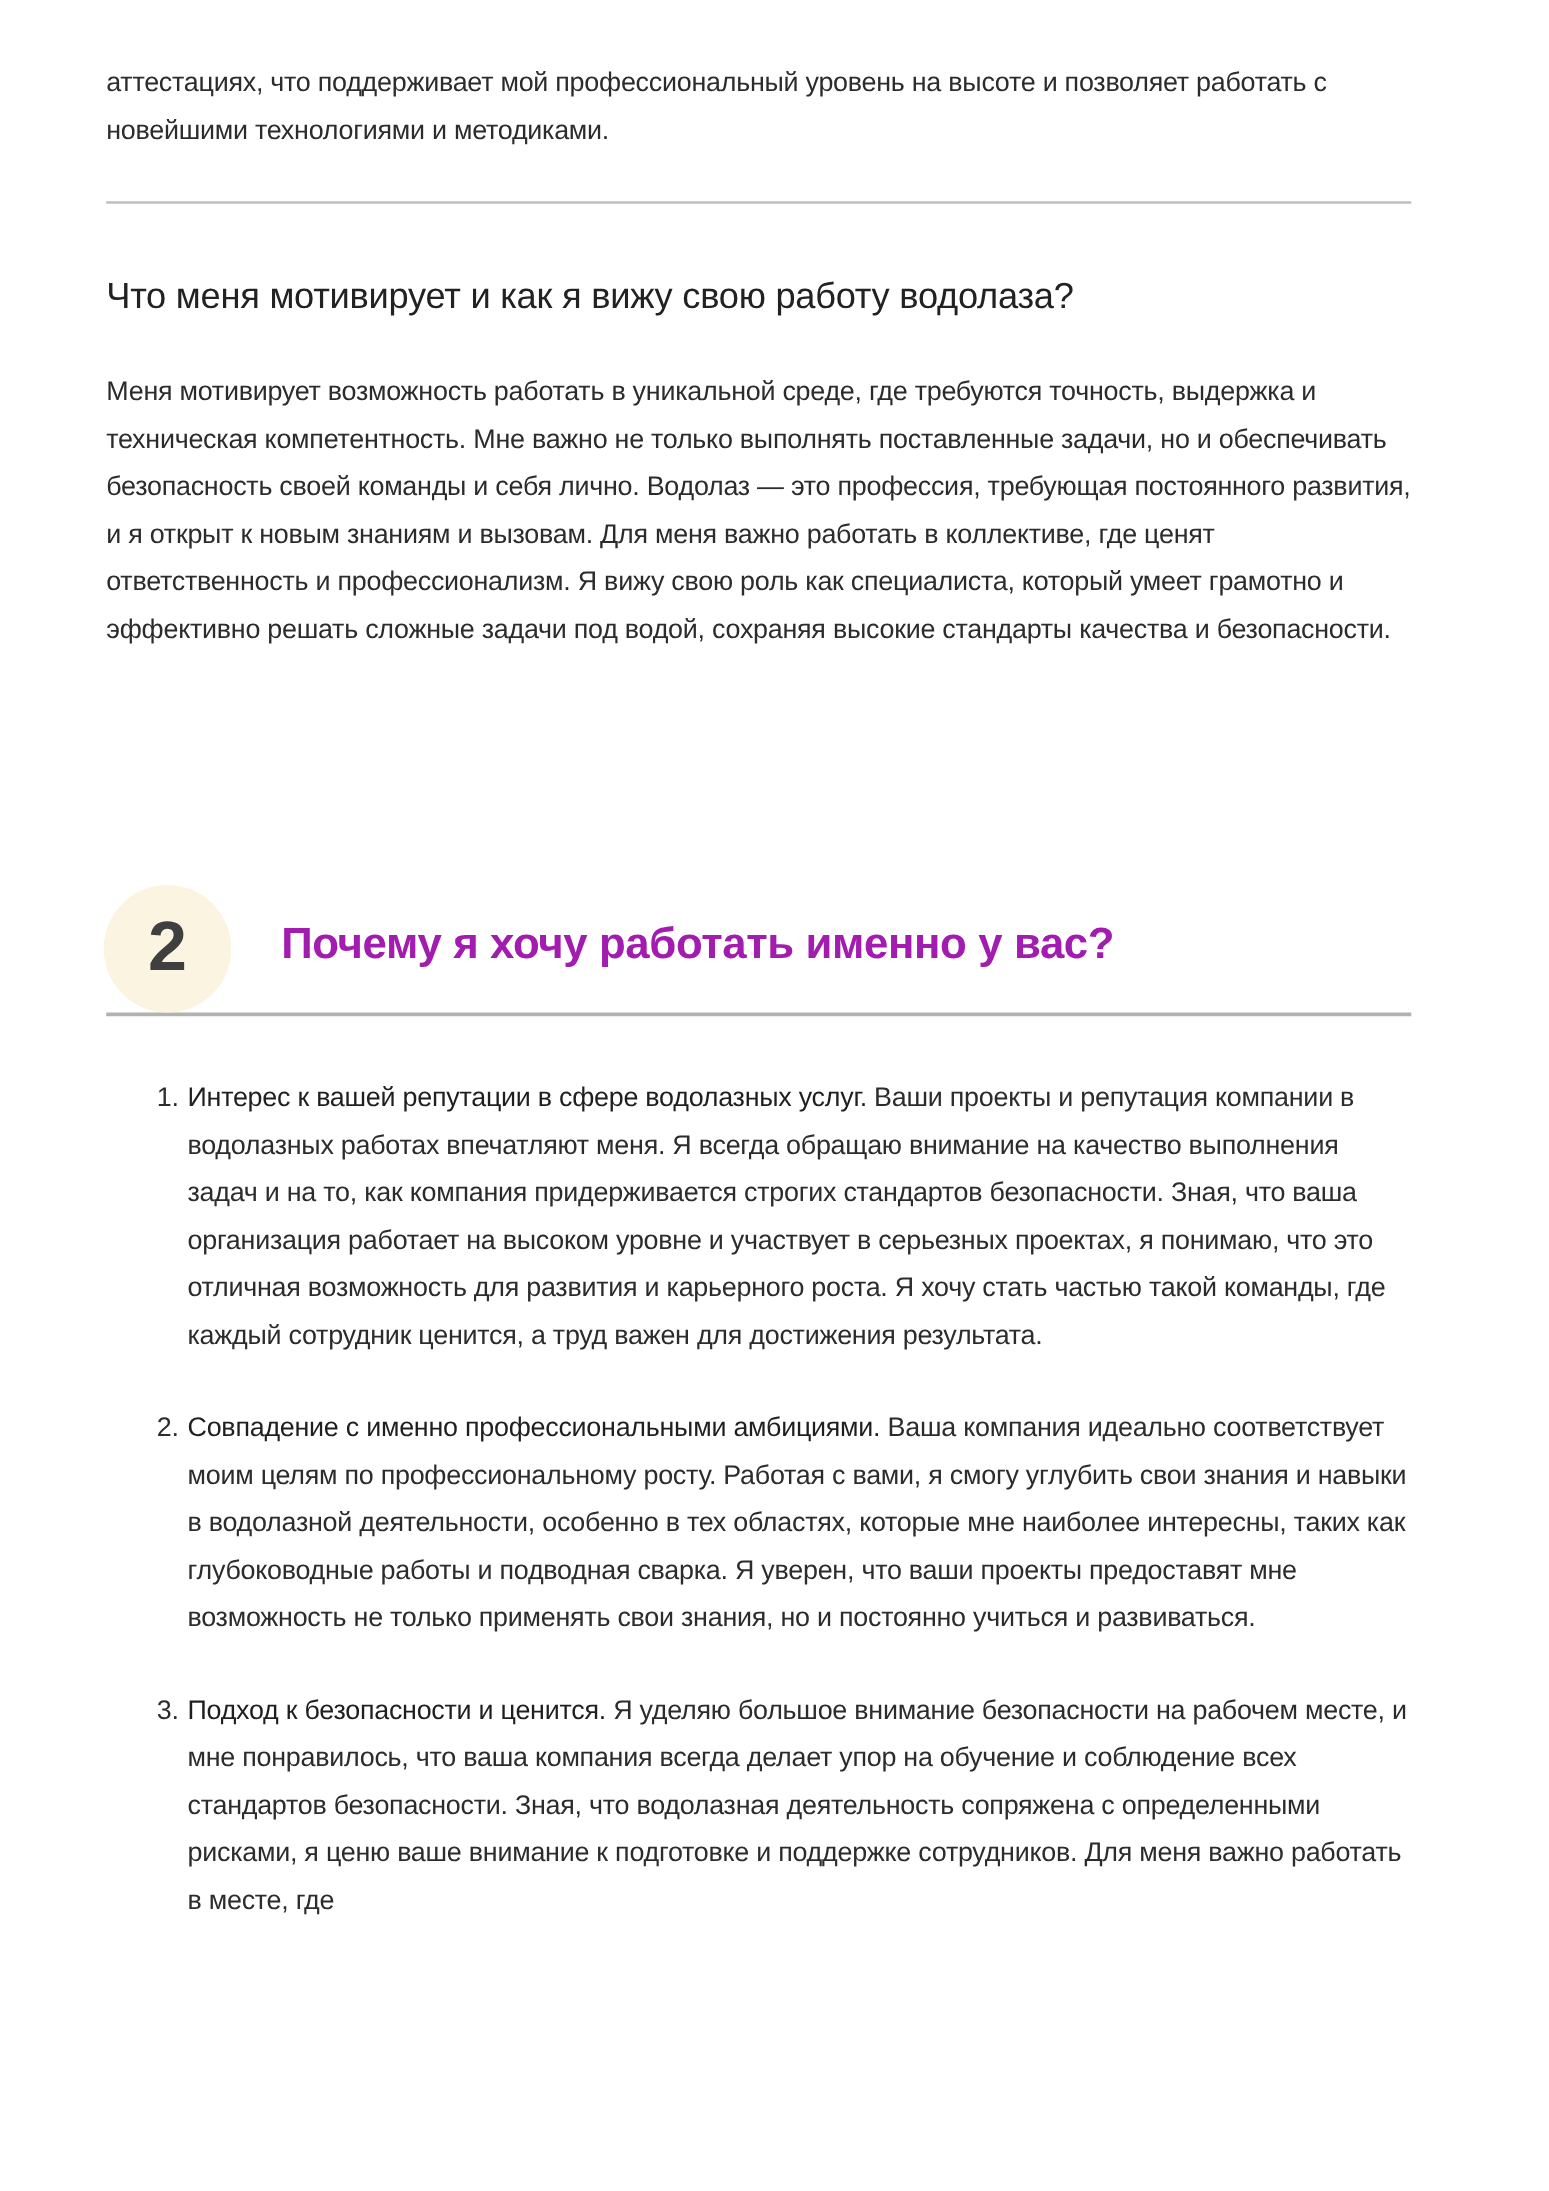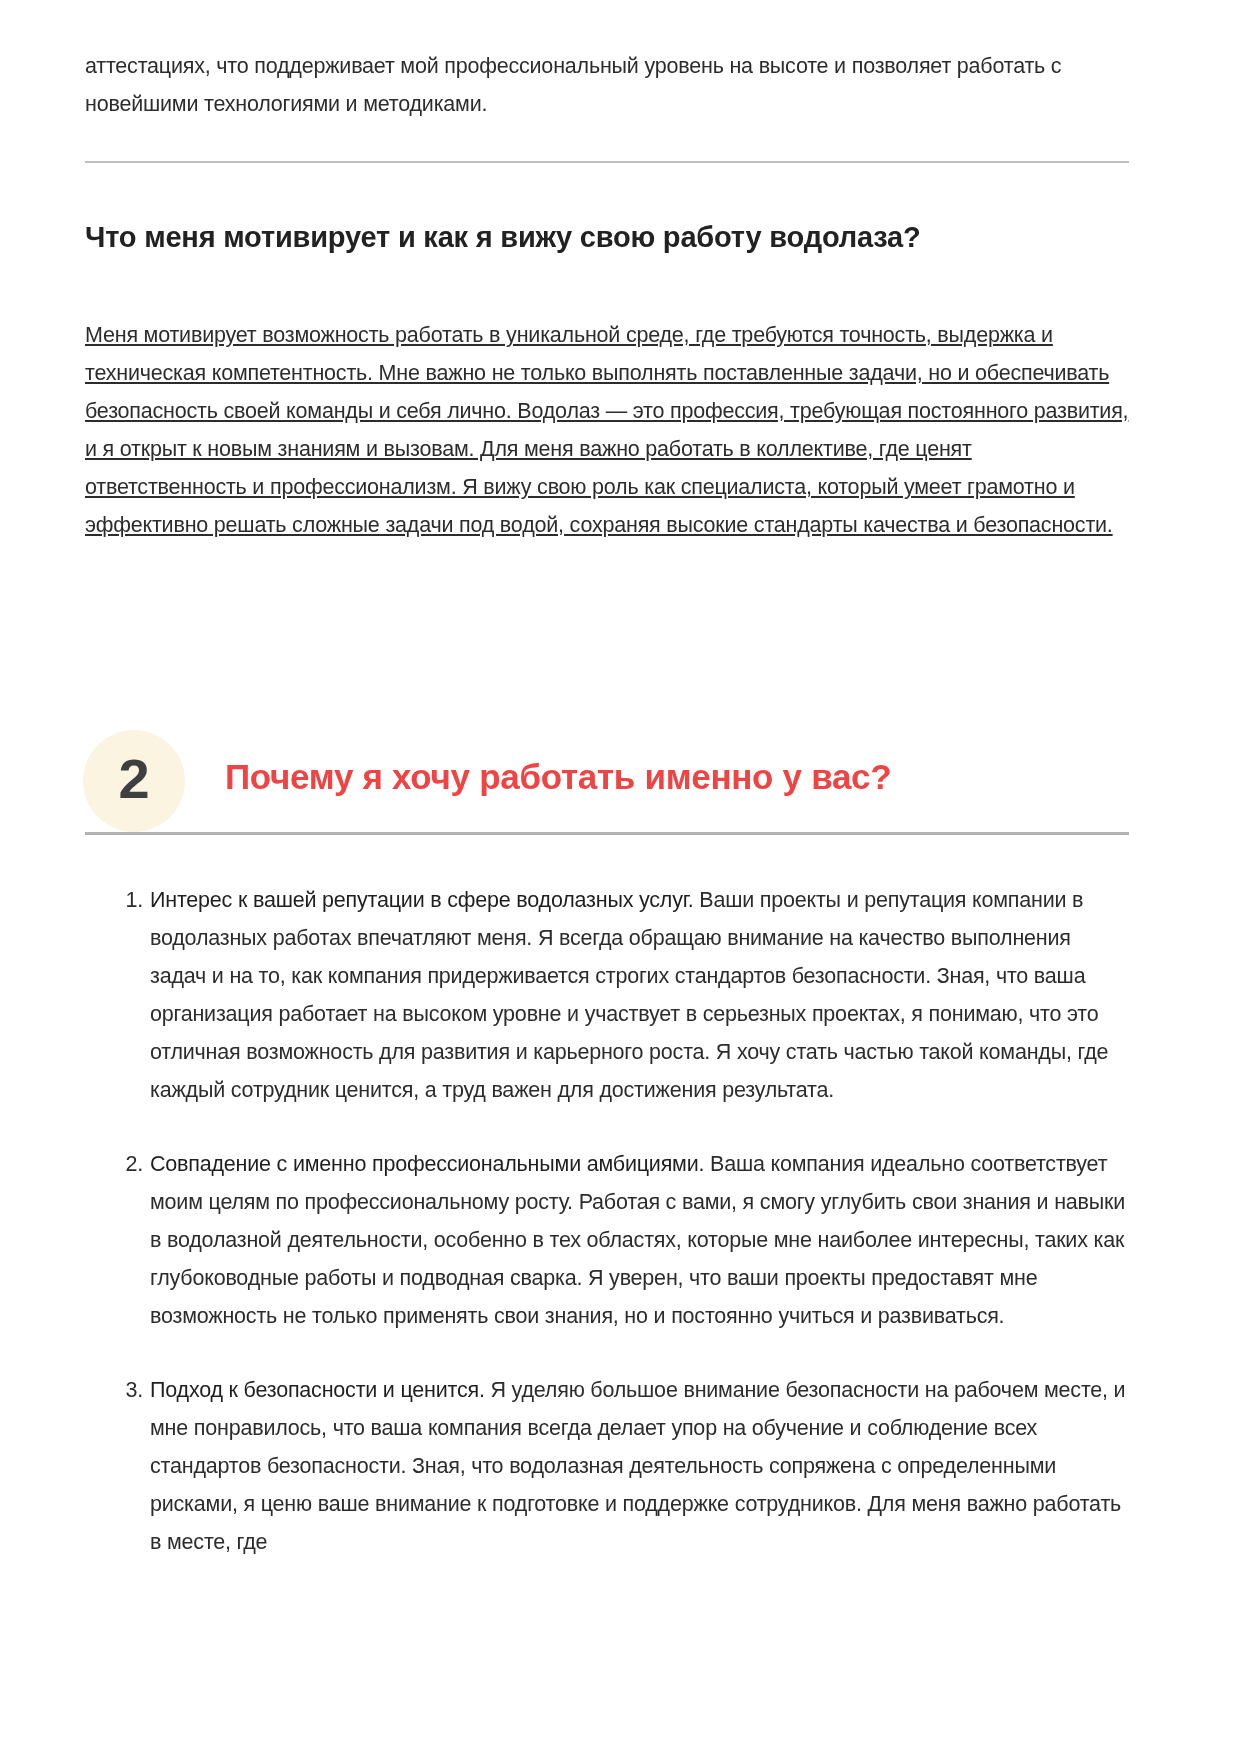--- a/index.html
+++ b/index.html
@@ -30,27 +30,26 @@
   .divider {
     border: none;
     height: 0;
     margin: 38px 0 0 0;
     border-top: 2px solid #bfbfbf;
   }
   .sub-heading {
     margin: 56px 0 0 0;
     font-size: 29px;
     line-height: 36px;
-    font-weight: bold;
+    font-weight: normal;
     color: #222222;
     letter-spacing: -0.2px;
   }
   .motivation-paragraph {
-    margin-top: 61px;
-    text-decoration: underline;
+    margin-top: 39px;
   }
   .section-header {
     margin-top: 186px;
     display: flex;
     align-items: center;
   }
   .number-badge {
     flex: 0 0 auto;
     width: 102px;
     height: 102px;
@@ -66,21 +65,21 @@
     font-weight: bold;
     color: #3f3f3f;
     line-height: 1;
     transform: translateY(-2px);
   }
   .section-title {
     margin: 0 0 0 40px;
     font-size: 35px;
     line-height: 42px;
     font-weight: bold;
-    color: #ef4444;
+    color: #a21caf;
     letter-spacing: -0.3px;
     transform: translateY(-4px);
   }
   .divider-strong {
     border: none;
     height: 0;
     margin: 0;
     border-top: 3px solid #b2b2b2;
   }
   .reasons-list {

